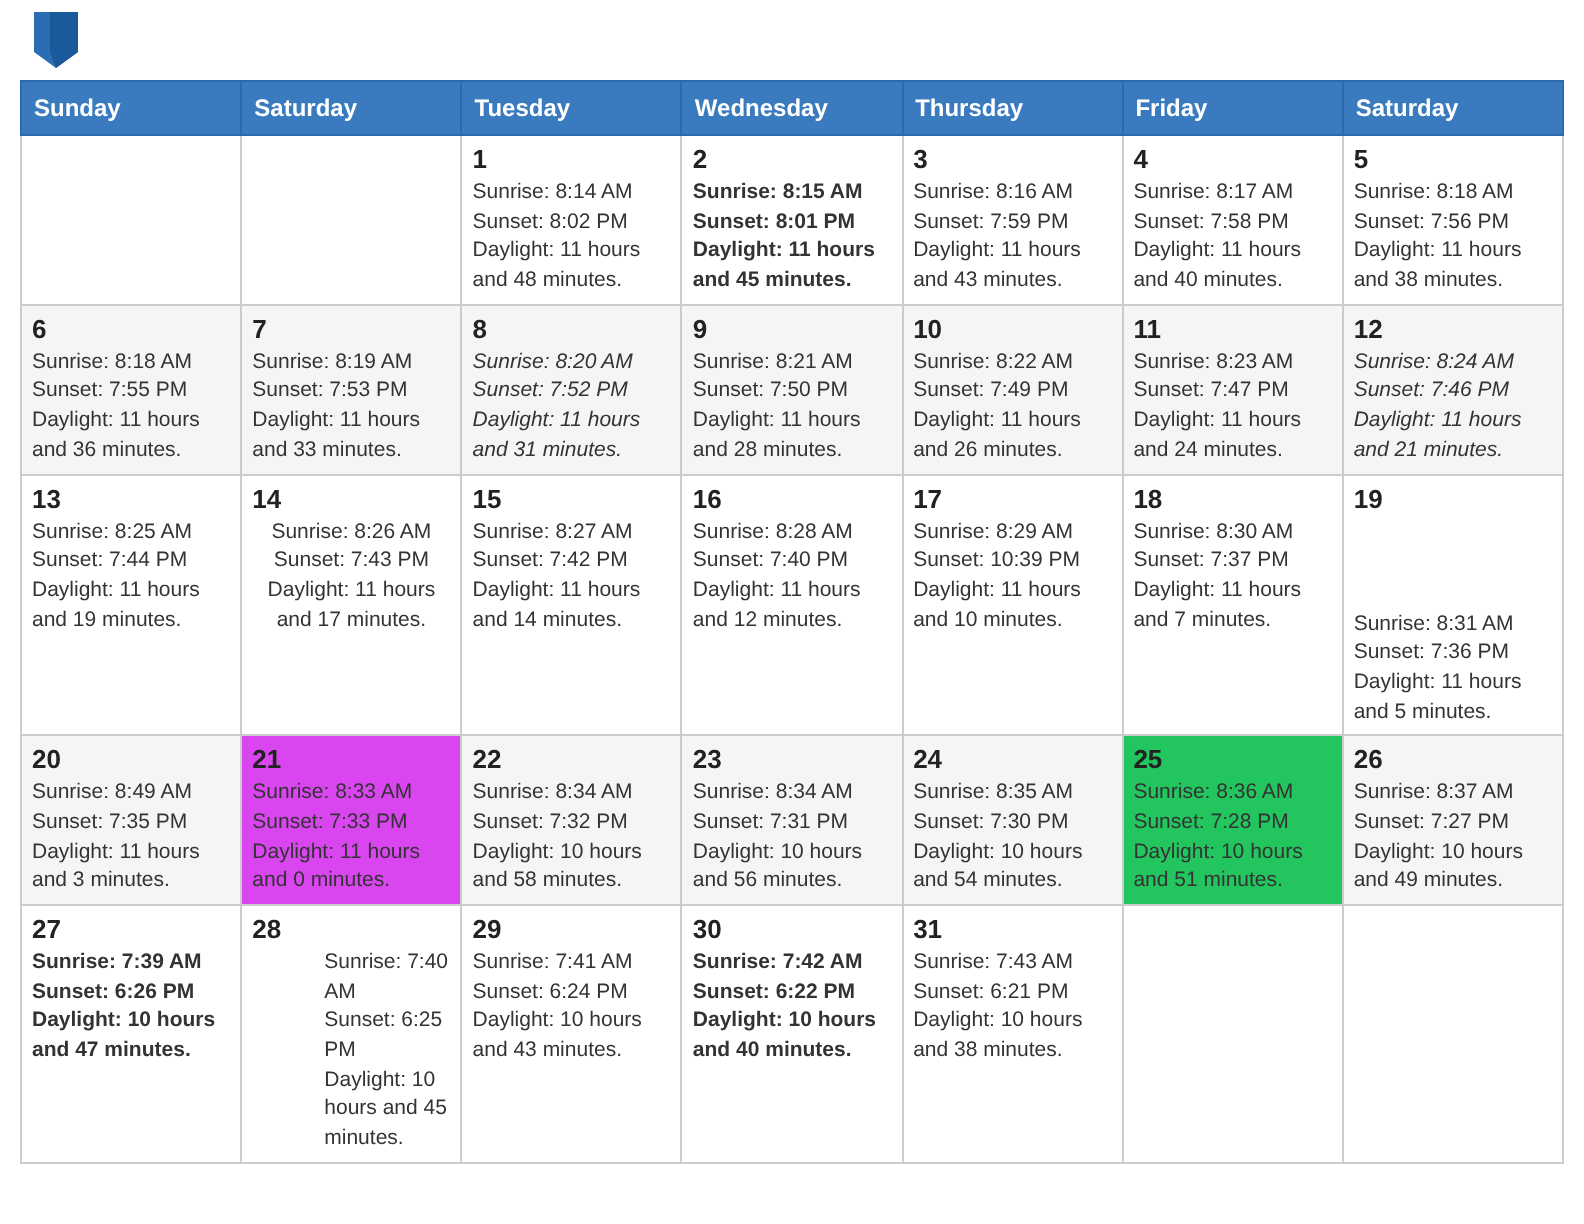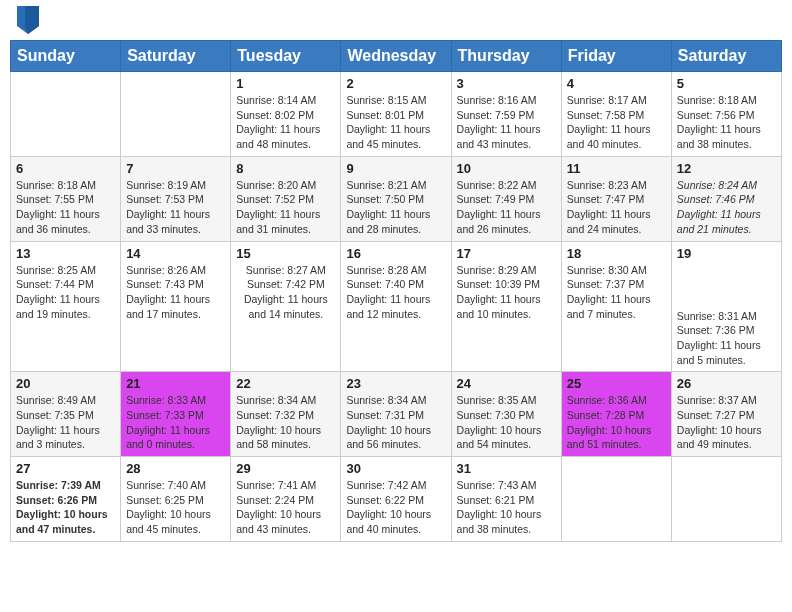--- a/index.html
+++ b/index.html
@@ -49,21 +49,21 @@
     .calendar {
       width: 100%;
       border-collapse: collapse;
       font-size: 11px;
     }
     .calendar th {
       background-color: #3a7abf;
       color: #fff;
       text-align: left;
       padding: 6px 6px;
-      font-size: 16px;
+      font-size: 12px;
       font-weight: bold;
       border: 1px solid #2a6aaf;
     }
     .calendar td {
       border: 1px solid #ccc;
       vertical-align: top;
       padding: 4px 5px;
       width: 108px;
       height: 78px;
       background: #fff;
@@ -126,21 +126,21 @@
         <td class="empty"></td>
         <td class="empty"></td>
         <td>
           <span class="day-num">1</span>
           <div class="day-info" style="white-space: pre-wrap;">Sunrise: 8:14 AM
 Sunset: 8:02 PM
 Daylight: 11 hours and 48 minutes.</div>
         </td>
         <td>
           <span class="day-num">2</span>
-          <div class="day-info" style="white-space: pre-wrap;">Sunrise: 8:15 AM
+          <div class="day-info" style="white-space: pre-wrap; font-weight: bold;">Sunrise: 8:15 AM
 Sunset: 8:01 PM
 Daylight: 11 hours and 45 minutes.</div>
         </td>
         <td>
           <span class="day-num">3</span>
           <div class="day-info" style="white-space: pre-wrap;">Sunrise: 8:16 AM
 Sunset: 7:59 PM
 Daylight: 11 hours and 43 minutes.</div>
         </td>
         <td>
@@ -164,21 +164,21 @@
 Daylight: 11 hours and 36 minutes.</div>
         </td>
         <td style="background: rgb(245, 245, 245);">
           <span class="day-num">7</span>
           <div class="day-info" style="white-space: pre-wrap;">Sunrise: 8:19 AM
 Sunset: 7:53 PM
 Daylight: 11 hours and 33 minutes.</div>
         </td>
         <td style="background: rgb(245, 245, 245);">
           <span class="day-num">8</span>
-          <div class="day-info" style="white-space: pre-wrap;">Sunrise: 8:20 AM
+          <div class="day-info" style="white-space: pre-wrap; font-style: italic;">Sunrise: 8:20 AM
 Sunset: 7:52 PM
 Daylight: 11 hours and 31 minutes.</div>
         </td>
         <td style="background: rgb(245, 245, 245);">
           <span class="day-num">9</span>
           <div class="day-info" style="white-space: pre-wrap;">Sunrise: 8:21 AM
 Sunset: 7:50 PM
 Daylight: 11 hours and 28 minutes.</div>
         </td>
         <td style="background: rgb(245, 245, 245);">
@@ -202,27 +202,27 @@
       </tr>
       <tr>
         <td>
           <span class="day-num">13</span>
           <div class="day-info" style="white-space: pre-wrap;">Sunrise: 8:25 AM
 Sunset: 7:44 PM
 Daylight: 11 hours and 19 minutes.</div>
         </td>
         <td>
           <span class="day-num">14</span>
-          <div class="day-info" style="white-space: pre-wrap;">Sunrise: 8:26 AM
+          <div class="day-info" style="white-space: pre-wrap; text-align: center;">Sunrise: 8:26 AM
 Sunset: 7:43 PM
 Daylight: 11 hours and 17 minutes.</div>
         </td>
         <td>
           <span class="day-num">15</span>
-          <div class="day-info" style="white-space: pre-wrap; text-align: center;">Sunrise: 8:27 AM
+          <div class="day-info" style="white-space: pre-wrap;">Sunrise: 8:27 AM
 Sunset: 7:42 PM
 Daylight: 11 hours and 14 minutes.</div>
         </td>
         <td>
           <span class="day-num">16</span>
           <div class="day-info" style="white-space: pre-wrap;">Sunrise: 8:28 AM
 Sunset: 7:40 PM
 Daylight: 11 hours and 12 minutes.</div>
         </td>
         <td>
@@ -268,21 +268,21 @@
           <div class="day-info" style="white-space: pre-wrap;">Sunrise: 8:34 AM
 Sunset: 7:31 PM
 Daylight: 10 hours and 56 minutes.</div>
         </td>
         <td style="background: rgb(245, 245, 245);">
           <span class="day-num">24</span>
           <div class="day-info" style="white-space: pre-wrap;">Sunrise: 8:35 AM
 Sunset: 7:30 PM
 Daylight: 10 hours and 54 minutes.</div>
         </td>
-        <td style="background: #d946ef;">
+        <td style="background: #22c55e;">
           <span class="day-num">25</span>
           <div class="day-info" style="white-space: pre-wrap;">Sunrise: 8:36 AM
 Sunset: 7:28 PM
 Daylight: 10 hours and 51 minutes.</div>
         </td>
         <td style="background: rgb(245, 245, 245);">
           <span class="day-num">26</span>
           <div class="day-info" style="white-space: pre-wrap;">Sunrise: 8:37 AM
 Sunset: 7:27 PM
 Daylight: 10 hours and 49 minutes.</div>
@@ -290,33 +290,33 @@
       </tr>
       <tr>
         <td>
           <span class="day-num">27</span>
           <div class="day-info" style="white-space: pre-wrap; font-weight: bold;">Sunrise: 7:39 AM
 Sunset: 6:26 PM
 Daylight: 10 hours and 47 minutes.</div>
         </td>
         <td>
           <span class="day-num">28</span>
-          <div class="day-info" style="white-space: pre-wrap;">Sunrise: 7:40 AM
+          <div class="day-info" style="white-space: pre-wrap; margin-left: 36px;">Sunrise: 7:40 AM
 Sunset: 6:25 PM
 Daylight: 10 hours and 45 minutes.</div>
         </td>
         <td>
           <span class="day-num">29</span>
           <div class="day-info" style="white-space: pre-wrap;">Sunrise: 7:41 AM
-Sunset: 2:24 PM
+Sunset: 6:24 PM
 Daylight: 10 hours and 43 minutes.</div>
         </td>
         <td>
           <span class="day-num">30</span>
-          <div class="day-info" style="white-space: pre-wrap;">Sunrise: 7:42 AM
+          <div class="day-info" style="white-space: pre-wrap; font-weight: bold;">Sunrise: 7:42 AM
 Sunset: 6:22 PM
 Daylight: 10 hours and 40 minutes.</div>
         </td>
         <td>
           <span class="day-num">31</span>
           <div class="day-info" style="white-space: pre-wrap;">Sunrise: 7:43 AM
 Sunset: 6:21 PM
 Daylight: 10 hours and 38 minutes.</div>
         </td>
         <td class="empty"></td>

